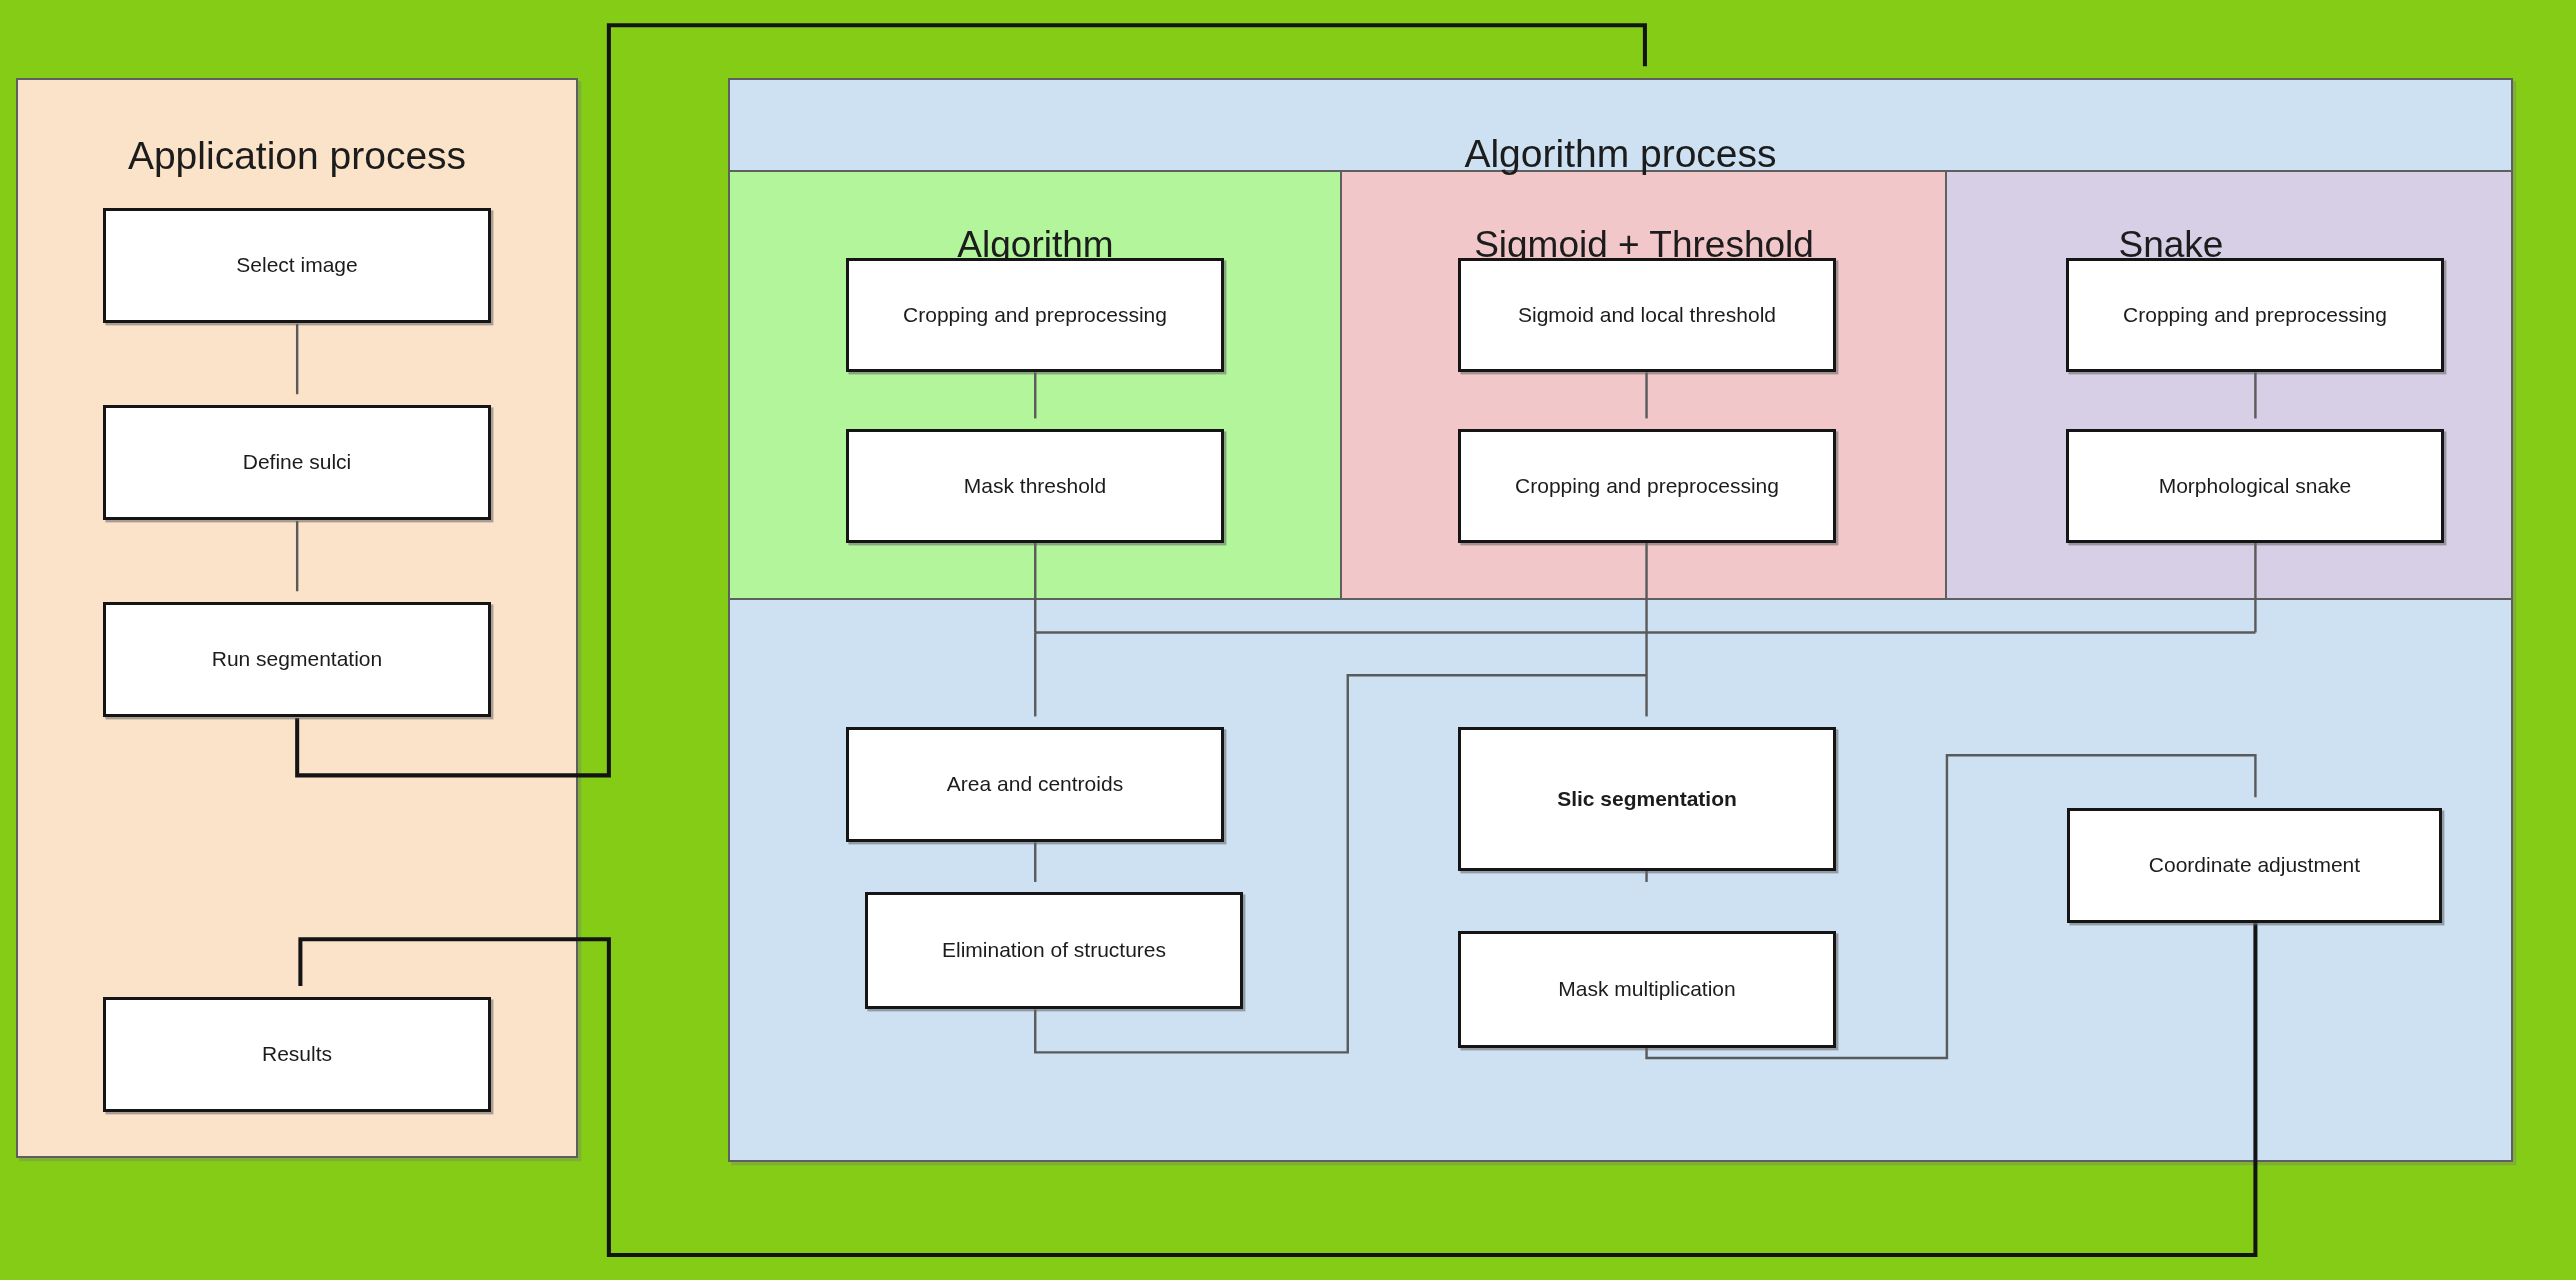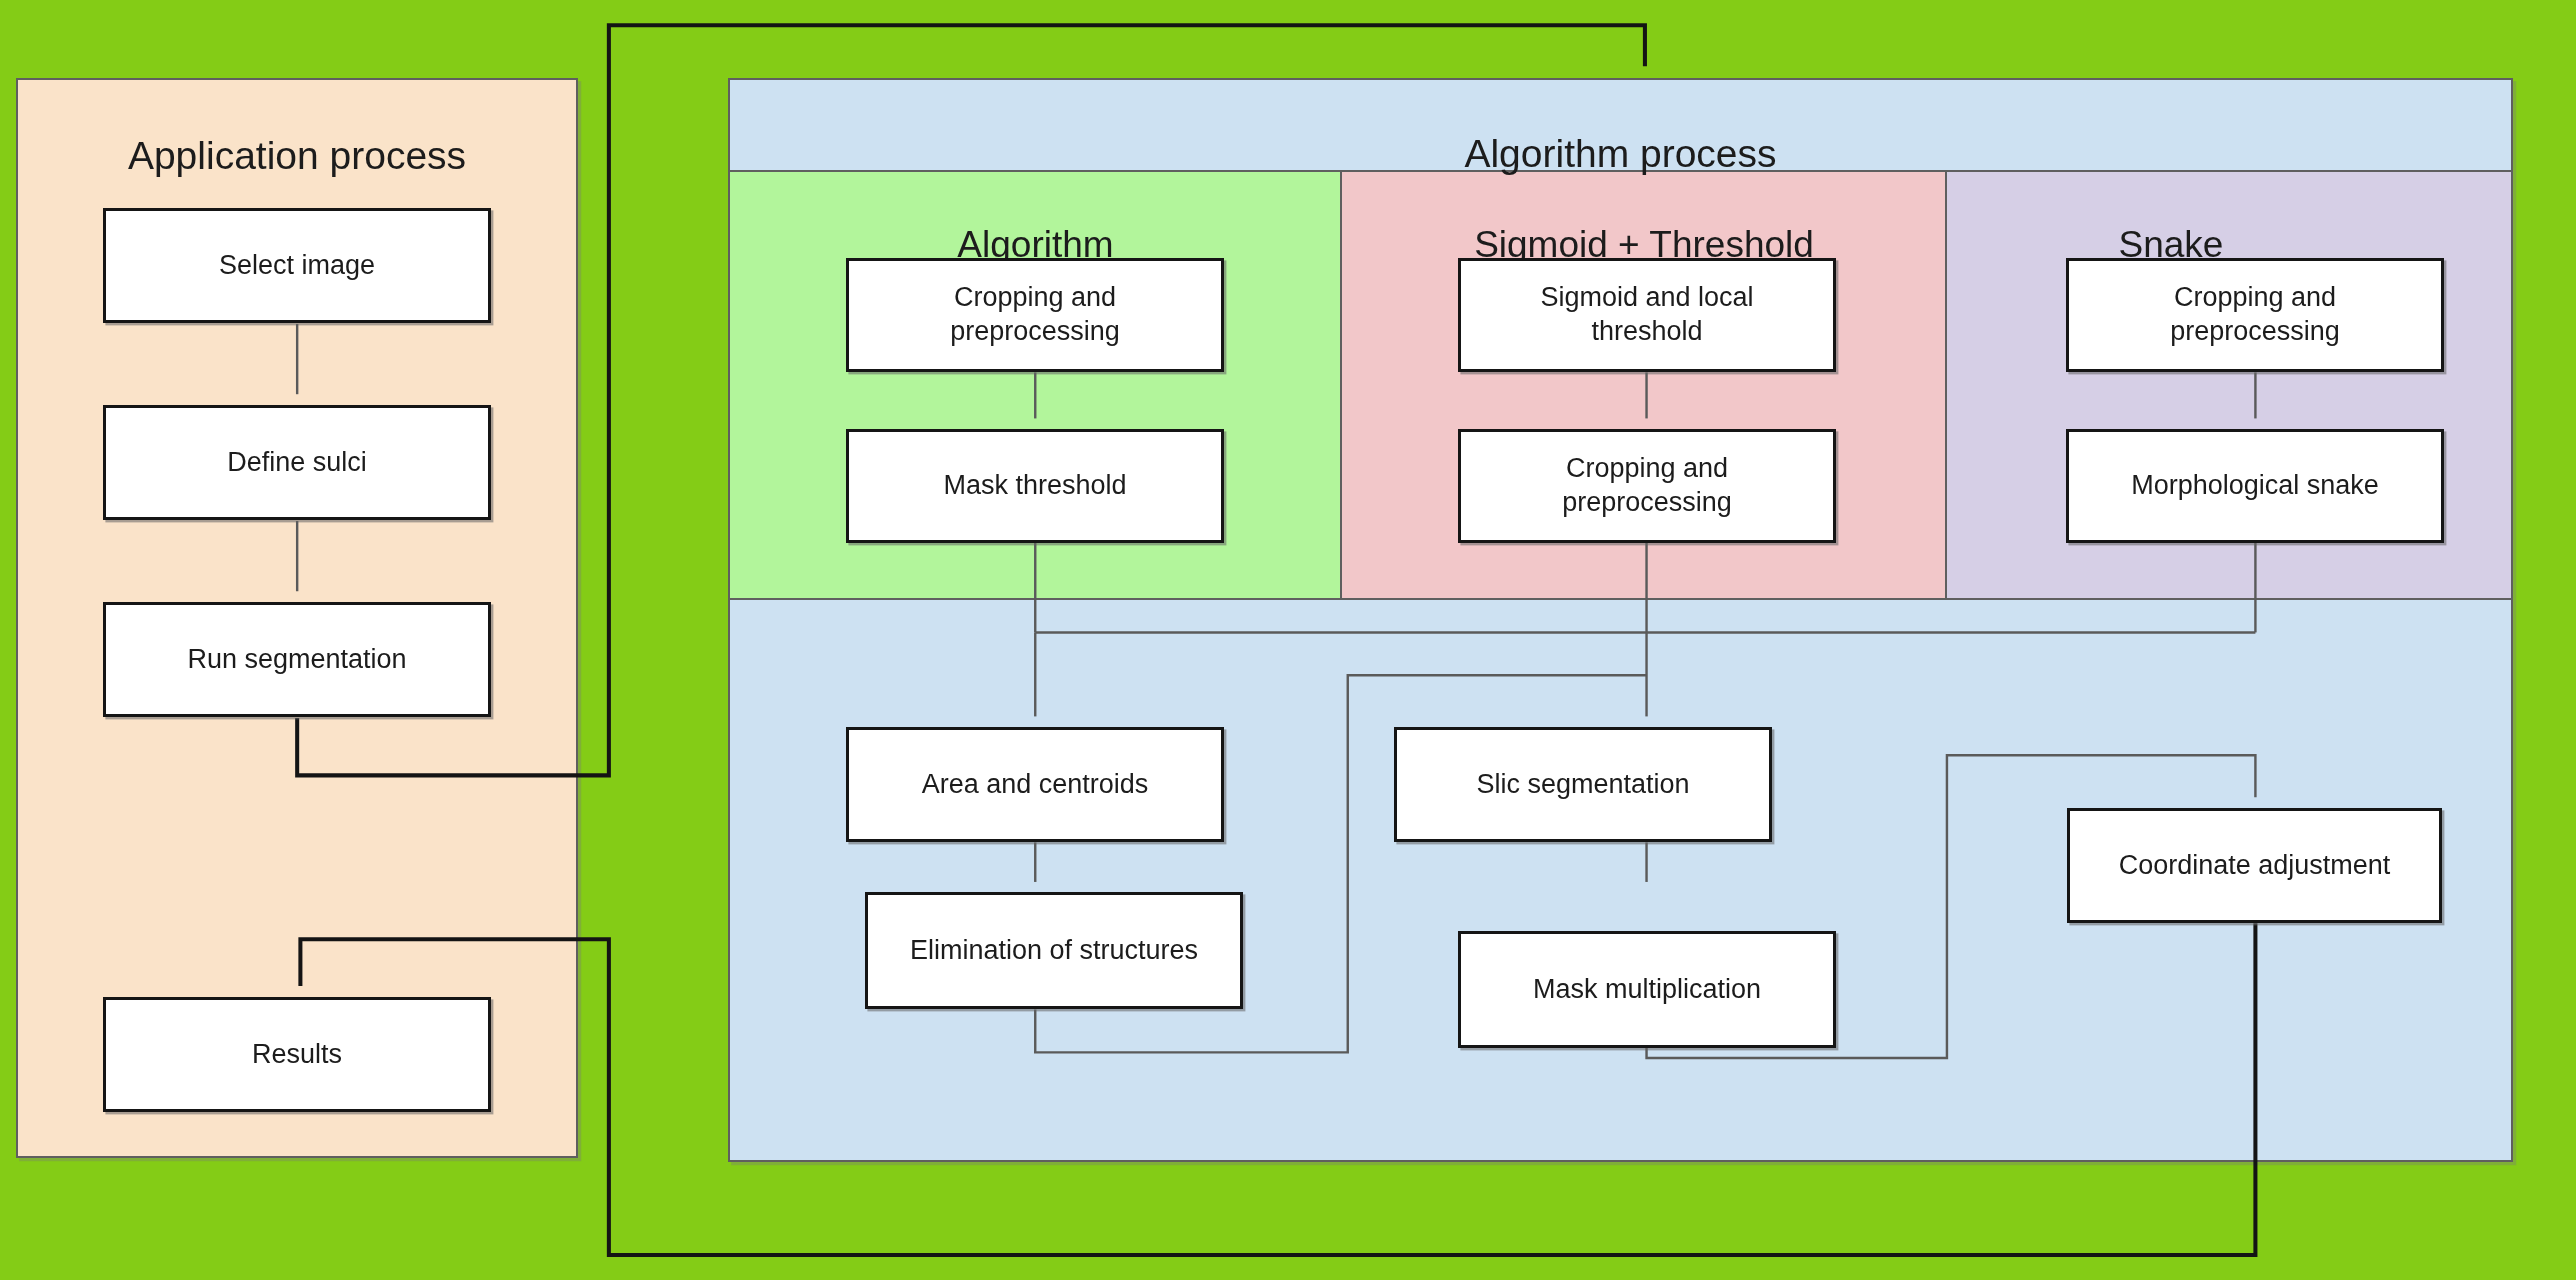--- a/index.html
+++ b/index.html
@@ -55,21 +55,21 @@
   .node {
     position: absolute;
     background: #ffffff;
     border: 3.2px solid #151515;
     box-sizing: border-box;
     box-shadow: 2.4px 2.4px 0 rgba(100,100,100,0.55);
     display: flex;
     align-items: center;
     justify-content: center;
     text-align: center;
-    font-size: 27px;
+    font-size: 21px;
     line-height: 1.25;
     padding: 0 36px;
   }
   #wires { position: absolute; left: 0; top: 0; width: 2576px; height: 1281px; pointer-events: none; }
   #wires path { fill: none; }
   .wire-gray  { stroke: #5a5a5a; stroke-width: 3px; stroke-linejoin: miter; }
   .wire-black { stroke: #141414; stroke-width: 5px; stroke-linejoin: miter; }
 </style>
 </head>
 <body>
@@ -131,18 +131,18 @@
   <div class="node" style="left:846px; top:429px; width:378px; height:114px;">Mask threshold</div>
 
   <div class="node" style="left:1458px; top:258px; width:378px; height:114px;">Sigmoid and local threshold</div>
   <div class="node" style="left:1458px; top:429px; width:378px; height:114px;">Cropping and preprocessing</div>
 
   <div class="node" style="left:2066px; top:258px; width:378px; height:114px;">Cropping and preprocessing</div>
   <div class="node" style="left:2066px; top:429px; width:378px; height:114px;">Morphological snake</div>
 
   <div class="node" style="left:846px; top:727px; width:378px; height:115px;">Area and centroids</div>
   <div class="node" style="left:846px; top:892px; width:378px; height:117px;margin-left:19px;">Elimination of structures</div>
-  <div class="node" style="left:1394px; top:727px; width:378px; height:115px;">Slic segmentation</div>
+  <div class="node" style="left:1458px; top:727px; width:378px; height:144px;font-weight:bold;">Slic segmentation</div>
   <div class="node" style="left:1458px; top:892px; width:378px; height:117px;margin-top:39px;">Mask multiplication</div>
   <div class="node" style="left:2067px; top:808px; width:375px; height:115px;">Coordinate adjustment</div>
 
 </div>
 
 
 </body></html>

